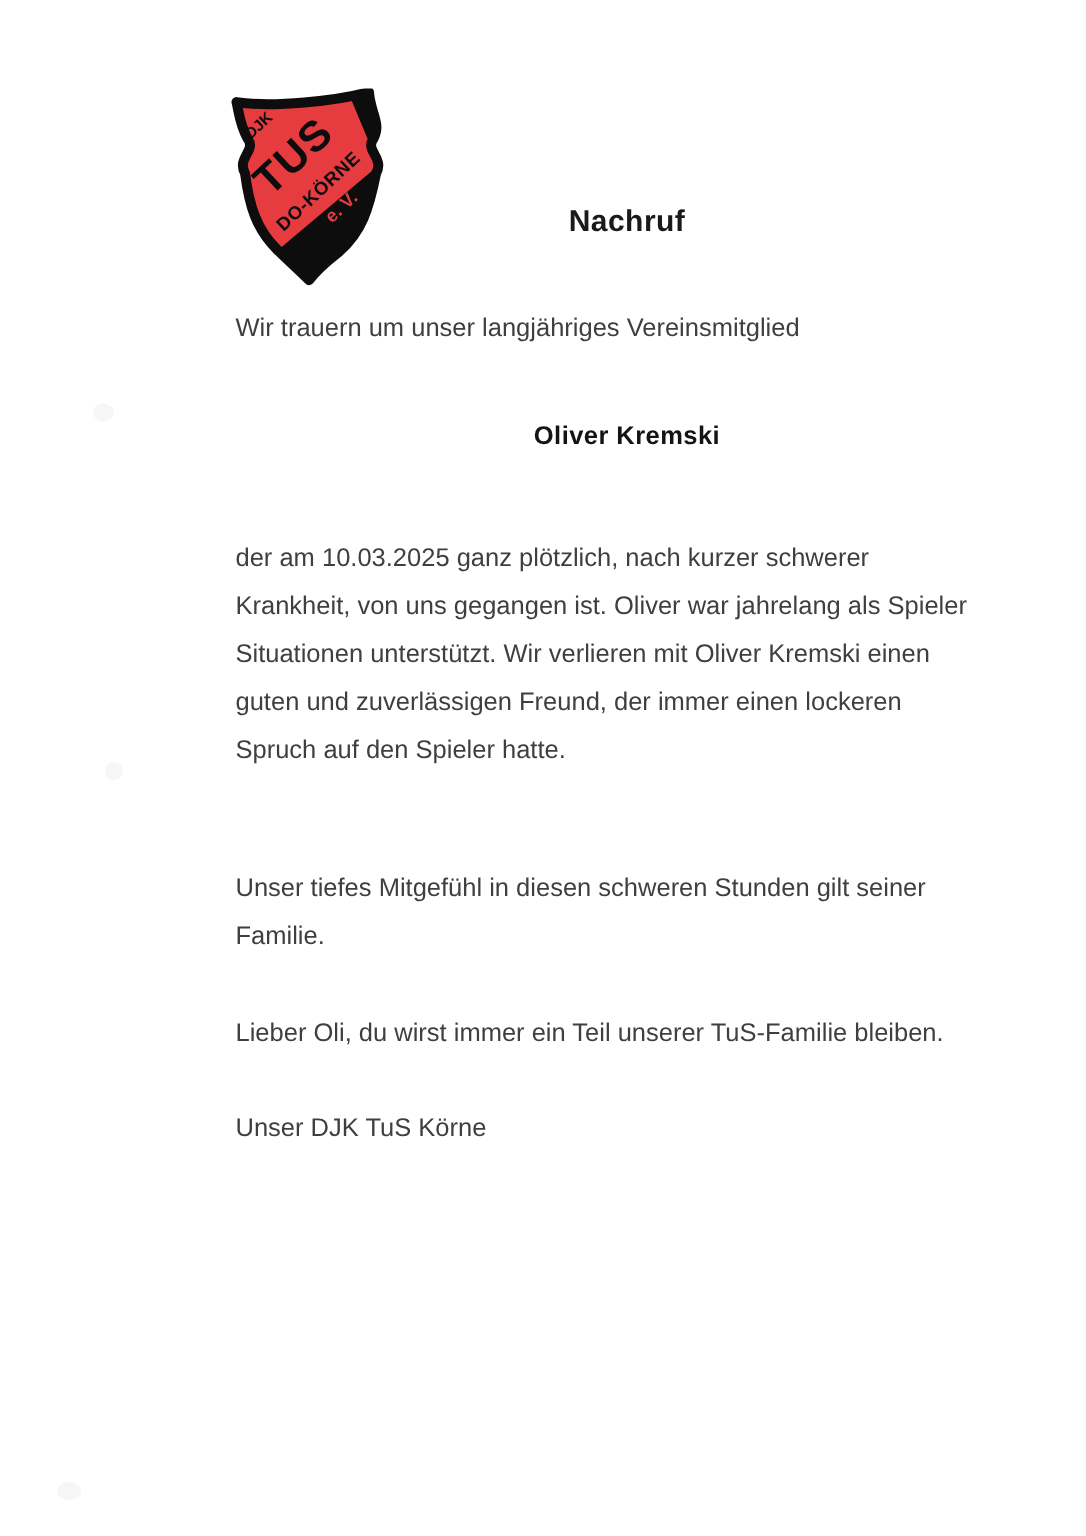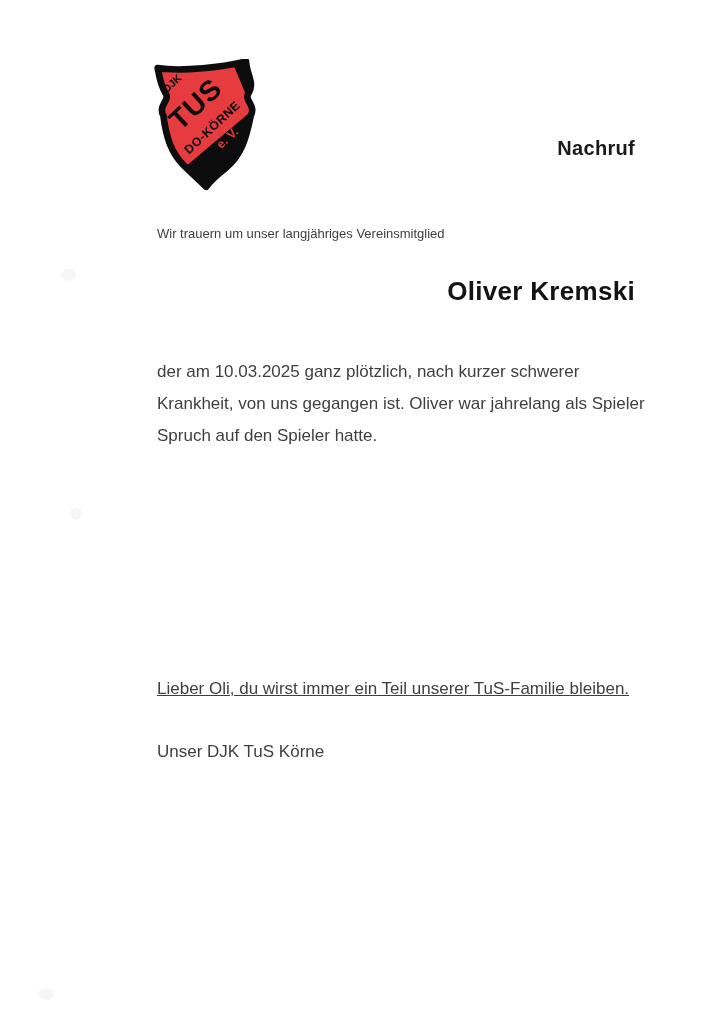--- a/index.html
+++ b/index.html
@@ -10,44 +10,44 @@
     position:relative;
     overflow:hidden;
   }
   .page{
     position:absolute;left:0;top:0;width:724px;height:1024px;background:#ffffff;
   }
   .logo{
     position:absolute;left:151px;top:59px;width:114px;height:134px;
   }
   .center-col{
-    position:absolute;left:145px;width:490px;text-align:right;
+    position:absolute;left:173px;width:490px;text-align:center;
   }
   .title{
     top:133px;
     font-size:20px;font-weight:bold;color:#1a1a1a;line-height:30px;
     letter-spacing:0.3px;
   }
   .intro{
-    position:absolute;left:157px;top:218px;
-    font-size:13px;color:#3f3f3f;line-height:32px;white-space:nowrap;
+    position:absolute;left:157px;top:203px;
+    font-size:17px;color:#3f3f3f;line-height:32px;white-space:nowrap;
   }
   .deceased{
     top:273px;
-    font-size:26px;font-weight:bold;color:#141414;line-height:36px;
+    font-size:17px;font-weight:bold;color:#141414;line-height:36px;
     letter-spacing:0.3px;
   }
   .para{
     position:absolute;left:157px;
     font-size:17px;color:#3f3f3f;line-height:32px;
   }
   .para div{white-space:nowrap;}
   .p1{top:356px;}
   .p2{top:576px;}
-  .p3{top:673px;text-decoration:underline;}
+  .p3{top:673px;}
   .signature{
     position:absolute;left:157px;top:736px;
     font-size:17px;color:#3f3f3f;line-height:32px;white-space:nowrap;
   }
   .smudge{
     position:absolute;border-radius:50%;background:#f6f6f6;
   }
   .smudge.s1{left:62px;top:269px;width:14px;height:12px;}
   .smudge.s2{left:70px;top:508px;width:12px;height:12px;}
   .smudge.s3{left:38px;top:988px;width:16px;height:12px;}
@@ -115,23 +115,29 @@
 
   <div class="center-col title">Nachruf</div>
 
   <div class="intro">Wir trauern um unser langjähriges Vereinsmitglied</div>
 
   <div class="center-col deceased">Oliver Kremski</div>
 
   <div class="para p1">
     <div>der am 10.03.2025 ganz plötzlich, nach kurzer schwerer</div>
     <div>Krankheit, von uns gegangen ist. Oliver war jahrelang als Spieler</div>
+    <div>Situationen unterstützt. Wir verlieren mit Oliver Kremski einen</div>
+    <div>guten und zuverlässigen Freund, der immer einen lockeren</div>
     <div>Spruch auf den Spieler hatte.</div>
   </div>
 
+  <div class="para p2">
+    <div>Unser tiefes Mitgefühl in diesen schweren Stunden gilt seiner</div>
+    <div>Familie.</div>
+  </div>
 
   <div class="para p3">
     <div>Lieber Oli, du wirst immer ein Teil unserer TuS-Familie bleiben.</div>
   </div>
 
   <div class="signature">Unser DJK TuS Körne</div>
 
   <div class="smudge s1"></div>
   <div class="smudge s2"></div>
   <div class="smudge s3"></div>

